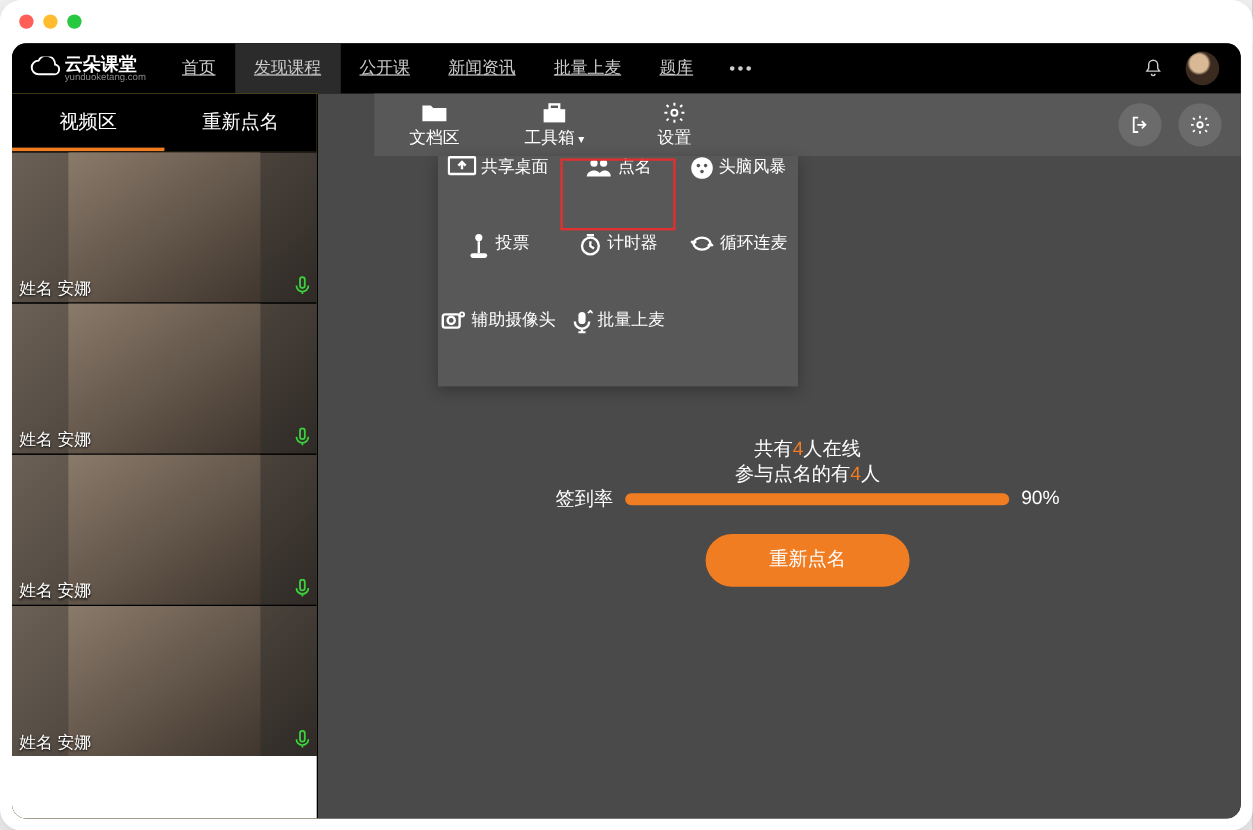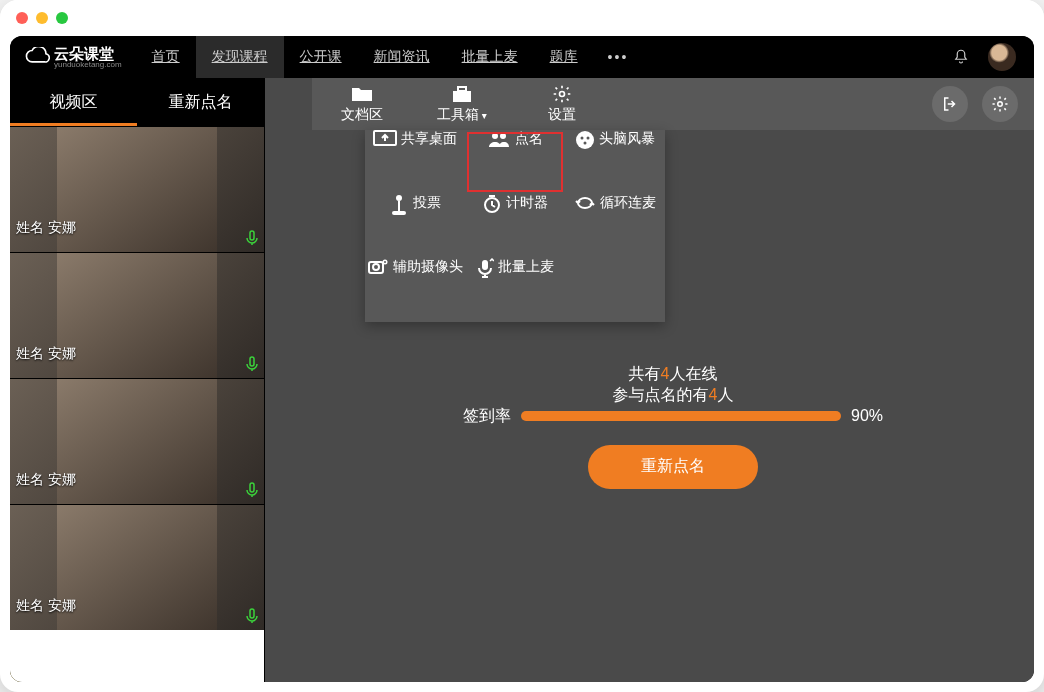--- a/index.html
+++ b/index.html
@@ -18,21 +18,21 @@
 .topnav-right { margin-left:auto; display:flex; align-items:center; gap:18px; padding-right:18px; }
 .avatar { width:28px; height:28px; border-radius:50%; background:radial-gradient(circle at 40% 35%,#d9b896 0 30%,#3a2a20 40% 100%); }
 .body { flex:1; display:flex; min-height:0; }
 .left { width:255px; background:#fde047; display:flex; flex-direction:column; border-right:1px solid #000; }
 .tabs { display:flex; height:48px; background:#000; }
 .tab { flex:1; display:flex; align-items:center; justify-content:center; color:#fff; font-size:16px; cursor:pointer; position:relative; }
 .tab.active::after { content:""; position:absolute; left:0; right:0; bottom:0; height:3px; background:#f07d22; }
 .videolist { flex:1; overflow:hidden; background:#1a1a1a; }
 .vrow { position:relative; height:126px; border-top:1px solid #000; background:linear-gradient(135deg,#6b6055,#2f2a26); }
 .vrow .thumb { width:160px; height:100%; background:linear-gradient(145deg,#8a7a6a,#40362e); margin:0 auto; }
-.vrow .name { position:absolute; left:6px; bottom:15px; color:#fff; font-size:14px; text-shadow:0 1px 2px #000; }
+.vrow .name { position:absolute; left:6px; bottom:2px; color:#fff; font-size:14px; text-shadow:0 1px 2px #000; }
 .vrow .mic { position:absolute; right:6px; bottom:6px; color:#3bd23b; }
 .right { flex:1; background:#4a4a4a; display:flex; flex-direction:column; position:relative;padding-left:47px; }
 .toolbar1 { height:52px; background:#585858; display:flex; align-items:center; }
 .tbbtn { width:100px; height:52px; display:flex; flex-direction:column; align-items:center; justify-content:center; color:#fff; font-size:14px; cursor:pointer; gap:2px; }
 .tbbtn .ico { height:20px; display:flex; align-items:center; justify-content:center; }
 .tbbtn.dropdown .lbl::after { content:" ▾"; font-size:10px; }
 .toolbar1-right { margin-left:auto; display:flex; gap:14px; padding-right:16px; }
 .circlebtn { width:36px; height:36px; border-radius:50%; background:#6b6b6b; display:flex; align-items:center; justify-content:center; cursor:pointer; }
 .toolgrid { position:absolute; left:100px; top:52px; background:#585858; display:grid; grid-template-columns:repeat(3,100px); box-shadow:0 4px 12px rgba(0,0,0,0.3); z-index:5; }
 .gridbtn { height:64px; display:flex; flex-direction:row; align-items:flex-start; justify-content:center; color:#fff; font-size:14px; gap:4px; cursor:pointer; }

